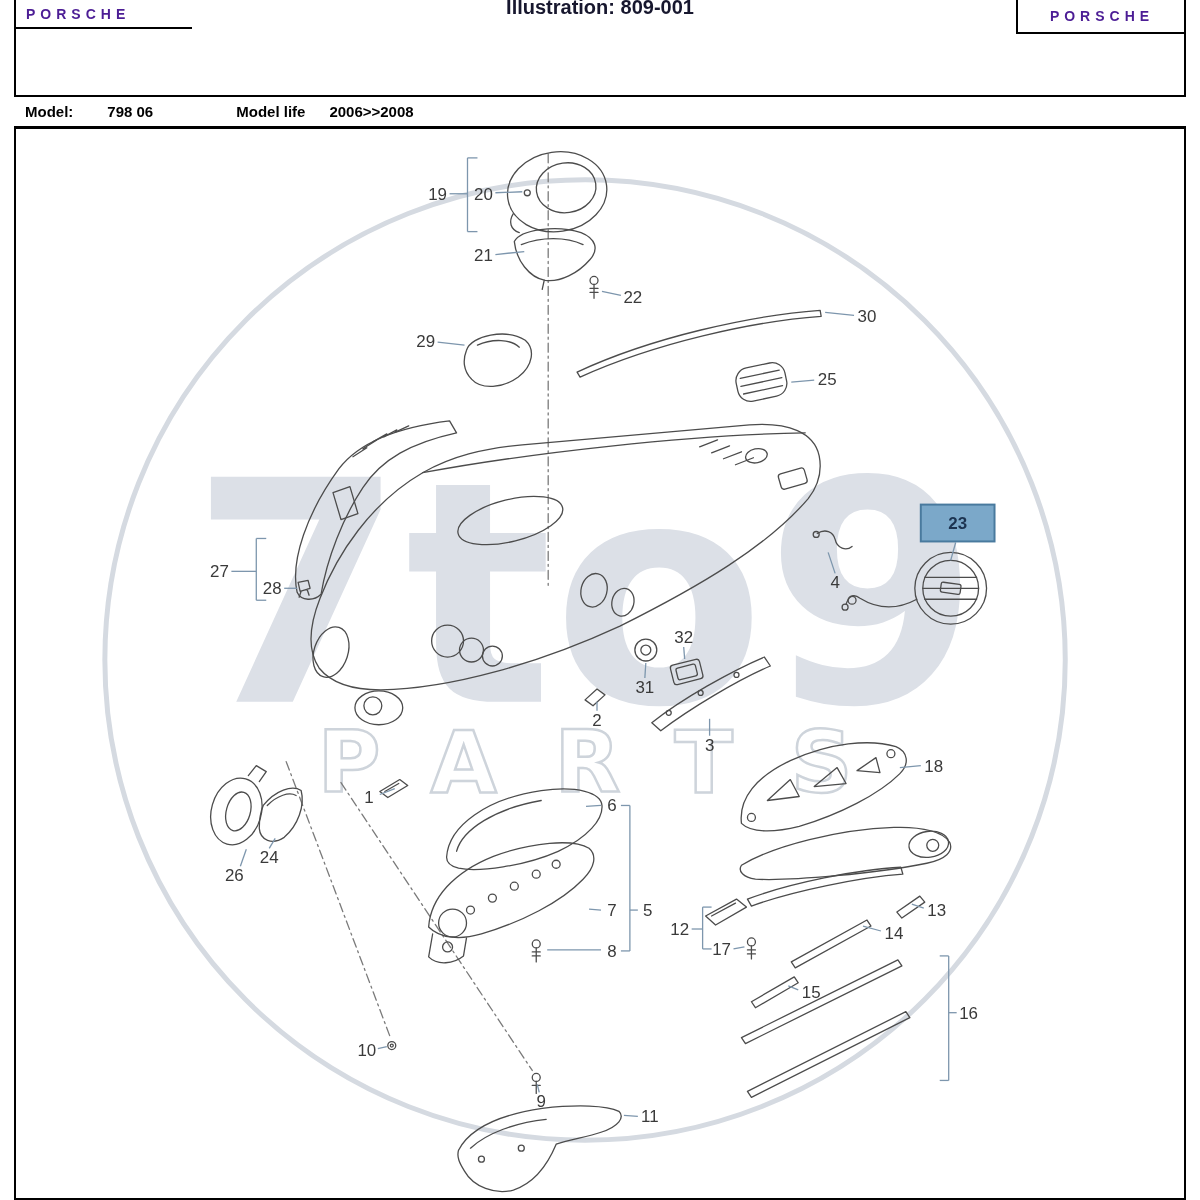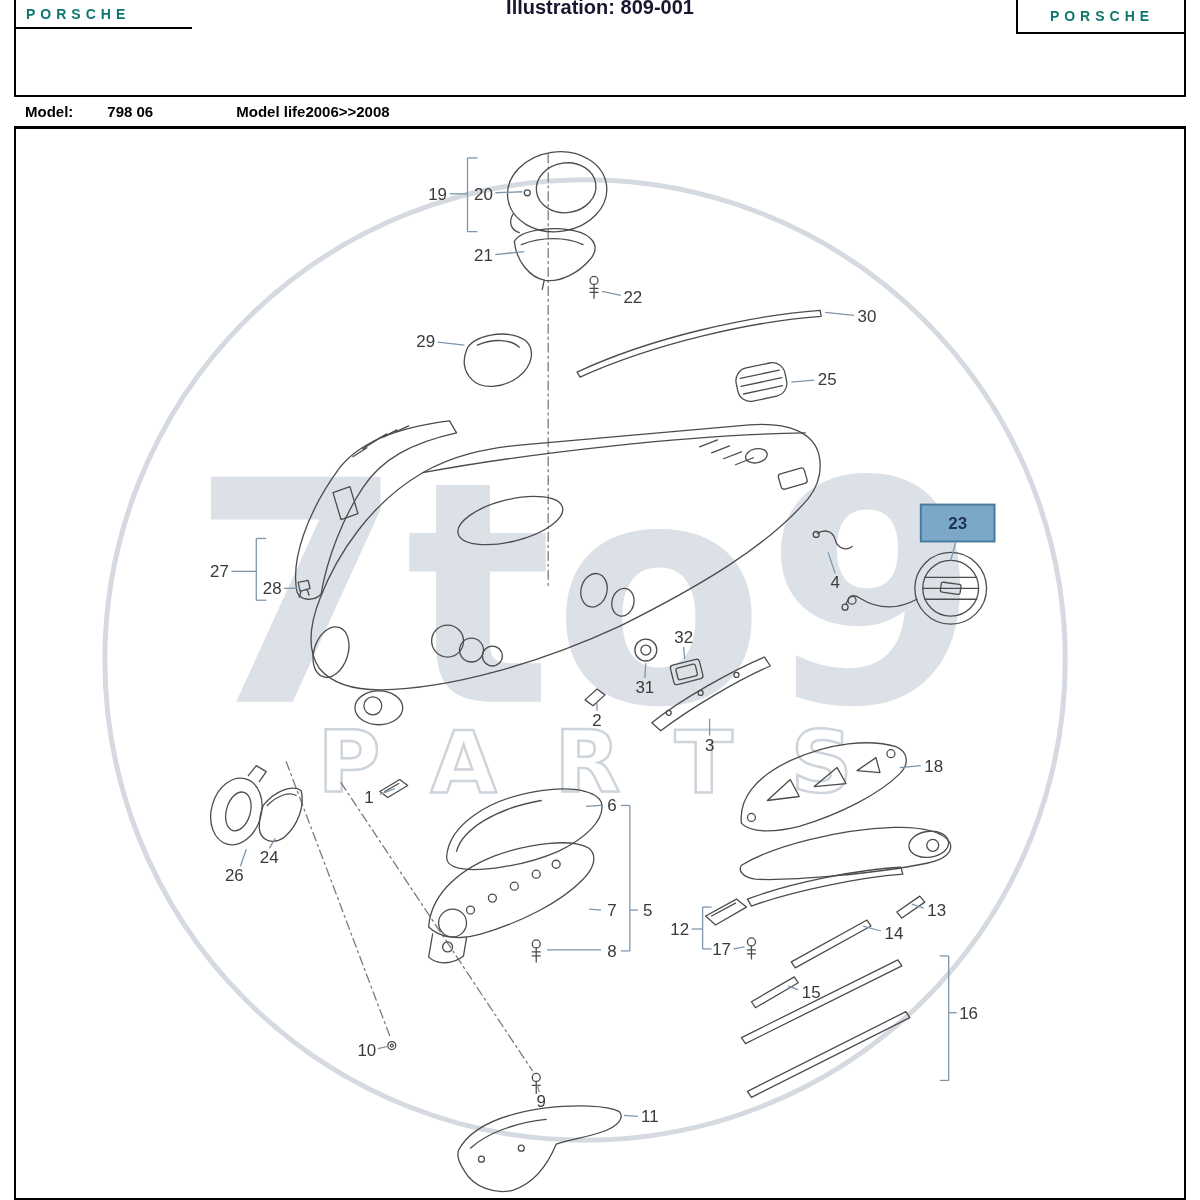--- a/index.html
+++ b/index.html
@@ -1,28 +1,28 @@
 <!DOCTYPE html>
 <html><head>
 <meta charset="utf-8">
 <style>
   html,body{margin:0;padding:0;background:#fff;}
   .page{position:relative;width:1200px;height:1200px;background:#fff;font-family:"Liberation Sans",sans-serif;overflow:hidden;}
   .border-left{position:absolute;left:14px;top:0;width:2px;height:95px;background:#000;}
   .border-right{position:absolute;left:1184px;top:0;width:2px;height:95px;background:#000;}
   .logo-box-left{position:absolute;left:16px;top:0;width:176px;height:27px;border-bottom:2px solid #000;display:flex;align-items:center;}
   .logo-box-right{position:absolute;left:1016px;top:0;width:168px;height:32px;border-bottom:2px solid #000;border-left:2px solid #000;display:flex;align-items:center;justify-content:center;}
-  .porsche-wordmark{font-size:14px;font-weight:bold;letter-spacing:5px;color:#0f766e;padding-left:10px;white-space:nowrap;}
+  .porsche-wordmark{font-size:14px;font-weight:bold;letter-spacing:5px;color:#4c1d95;padding-left:10px;white-space:nowrap;}
   .logo-box-right .porsche-wordmark{padding-left:0;}
   .page-title{position:absolute;left:0;top:-4px;width:100%;text-align:center;font-size:20px;font-weight:bold;color:#17172e;}
   .model-bar{position:absolute;left:14px;top:95px;width:1172px;height:35px;box-sizing:border-box;border-top:2px solid #000;border-bottom:4px solid #000;display:flex;align-items:center;font-size:15px;font-weight:bold;color:#000;background:#fff;}
   .mb-model-label{margin-left:11px;}
   .mb-model-value{margin-left:34px;}
   .mb-life-label{margin-left:83px;}
-  .mb-life-value{}
+  .mb-life-value{margin-left:24px;}
   .diagram-box{position:absolute;left:14px;top:127px;width:1172px;height:1073px;box-sizing:border-box;border:2px solid #000;background:#fff;}
   .diagram-box svg{position:absolute;left:0;top:0;width:100%;height:100%;display:block;}
 
   .wm-circle{fill:none;stroke:#d5dae1;stroke-width:5;}
   .wm-main{font-family:"DejaVu Sans",sans-serif;font-size:310px;font-weight:bold;fill:#dce0e7;text-anchor:middle;}
   .wm-sub{font-family:"DejaVu Sans",sans-serif;font-size:86px;font-weight:bold;fill:none;stroke:#ced4db;stroke-width:2.5;letter-spacing:58px;text-anchor:middle;}
 
   #artwork *{stroke:#4c4c4c;fill:none;stroke-width:1.3;stroke-linecap:round;stroke-linejoin:round;}
   #artwork .dashline{stroke:#7a7a7a;stroke-dasharray:9 4 2 4;}
 

